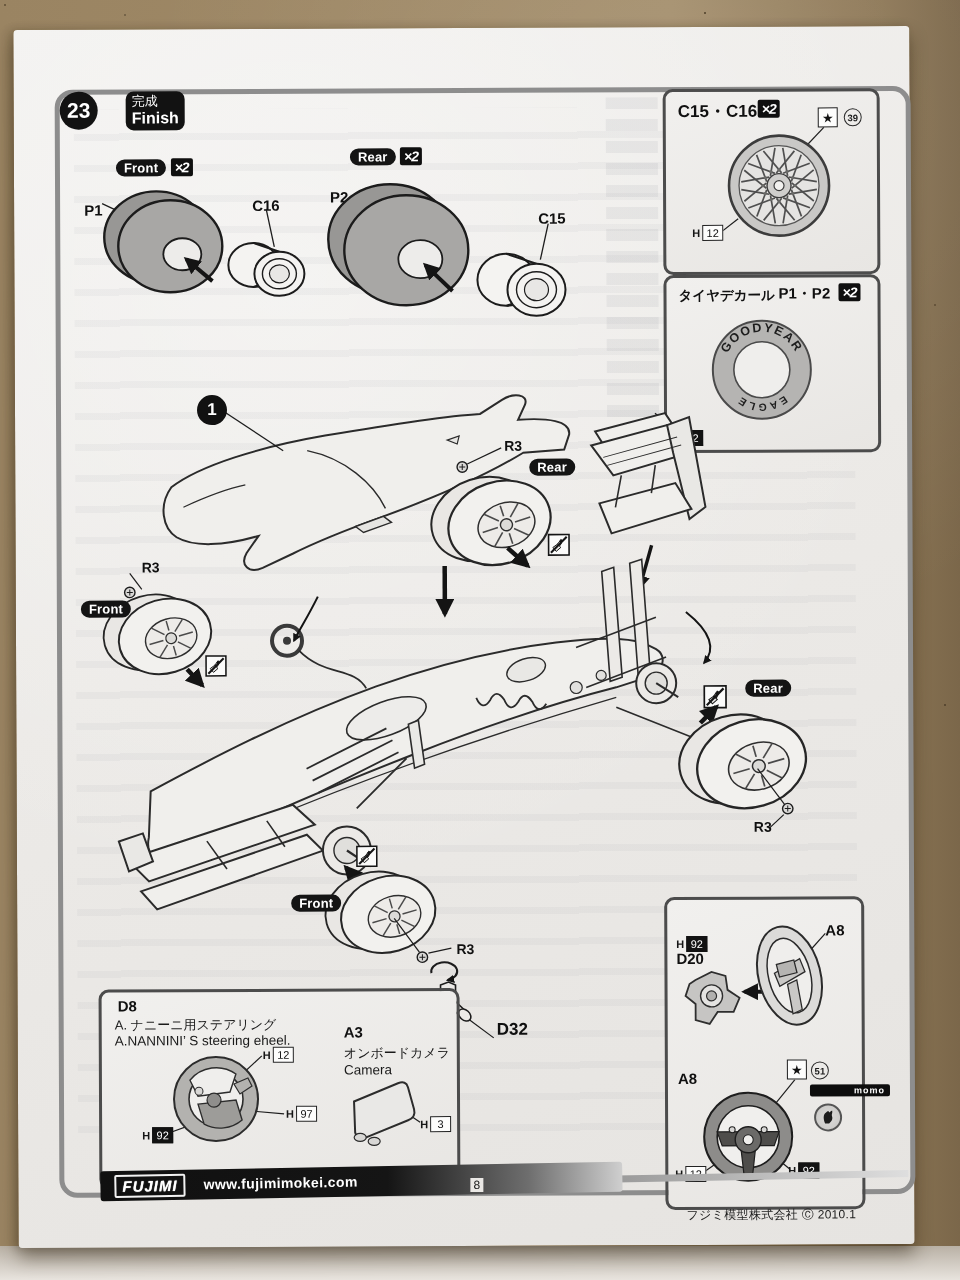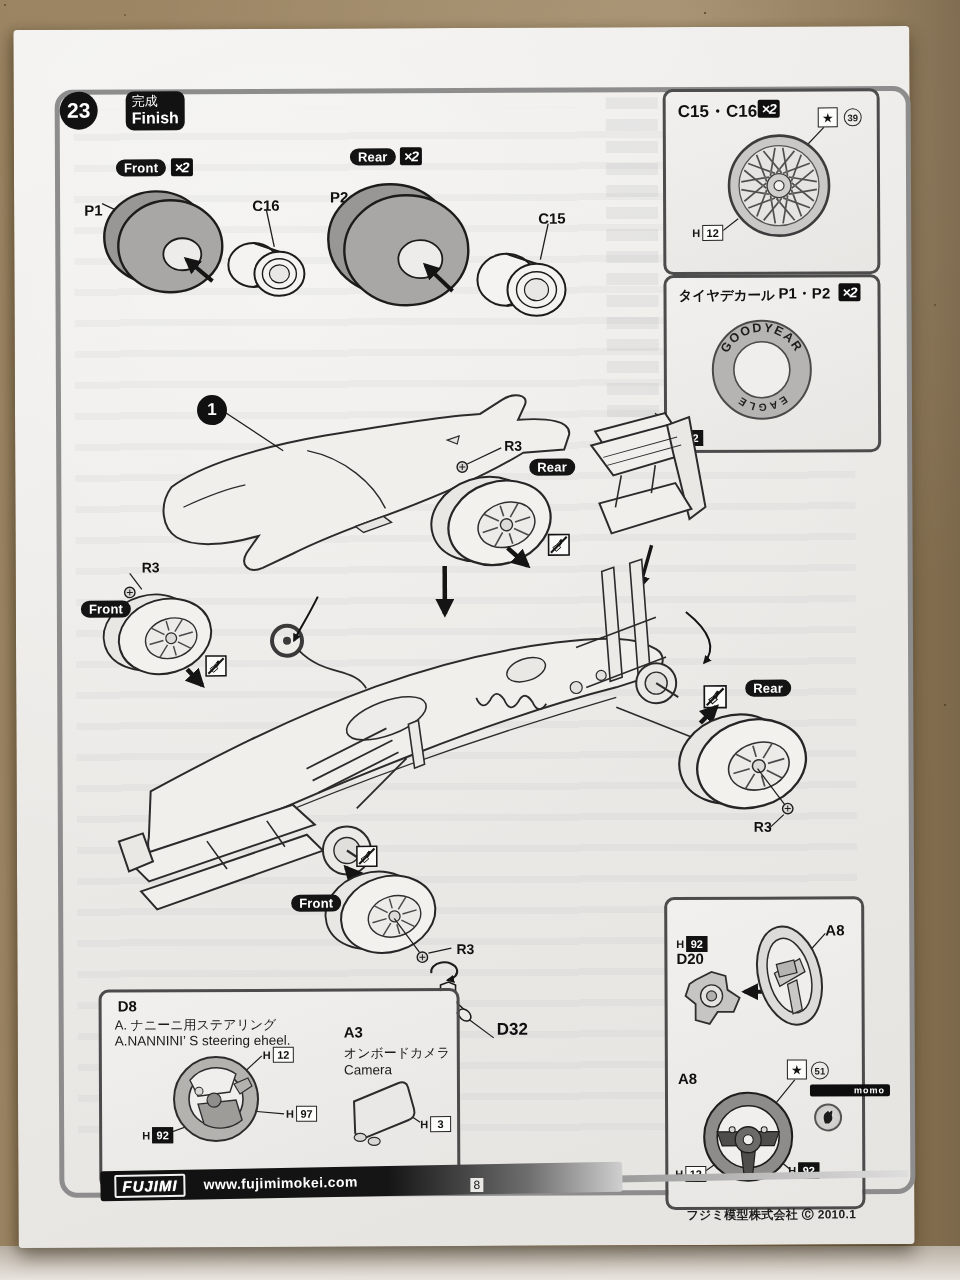--- a/index.html
+++ b/index.html
@@ -38,41 +38,41 @@
   .stepbadge .jp{font-size:13px;display:block;}
   .stepbadge .en{font-size:16px;font-weight:bold;display:block;}
   .pill{background:#141414;color:#fff;font-weight:bold;font-size:13px;border-radius:10px;
     padding:1px 8px;display:inline-block;letter-spacing:.2px;}
   .x2{background:#0f0f0f;color:#fff;font-weight:900;font-style:italic;font-size:14px;
     padding:1px 4px;display:inline-block;border-radius:2px;letter-spacing:-1px;}
   .plabel{font-weight:bold;font-size:15px;color:#101010;}
   .biglabel{font-weight:bold;font-size:17px;color:#101010;}
   .chip{font-size:11px;font-weight:bold;color:#161616;display:inline-flex;align-items:center;gap:2px;}
   .bx{display:inline-block;border:1.5px solid #222;background:#fdfdfc;color:#111;
-    min-width:15px;text-align:center;font-size:11px;font-weight:bold;padding:0 2px;line-height:14px;}
+    min-width:15px;text-align:center;font-size:11px;font-weight:normal;padding:0 2px;line-height:14px;}
   .bx.dark{background:#121212;color:#fff;border-color:#121212;}
   .cbox{position:absolute;border:3px solid #4c4c4c;border-radius:10px;
     background:linear-gradient(160deg,#f1f0ee,#e8e6e3);}
   .starbox{display:inline-flex;align-items:center;justify-content:center;
     border:1.8px solid #1c1c1c;background:#fdfdfc;width:18px;height:18px;font-size:13px;color:#111;}
   .circn{display:inline-flex;align-items:center;justify-content:center;border:1.4px solid #2a2a2a;
     border-radius:50%;width:16px;height:16px;font-size:9.5px;font-weight:bold;color:#1a1a1a;background:transparent;}
   .onecirc{width:30px;height:30px;border-radius:50%;background:#111;color:#fff;font-weight:bold;
     font-size:17px;display:flex;align-items:center;justify-content:center;}
   #fujibar{position:absolute;left:82px;top:1138px;width:522px;height:30px;border-radius:3px;
     background:linear-gradient(90deg,#101010 0%,#151515 55%,#6e6e6e 82%,#cfcfcf 100%);
     display:flex;align-items:center;transform:rotate(-0.8deg);}
   #fujitail{position:absolute;left:598px;top:1146px;width:292px;height:7px;
     background:linear-gradient(90deg,#9a9a9a,#dedede);transform:rotate(-0.8deg);}
   .fujilogo{border:2px solid #f2f2f2;border-radius:2px;color:#fff;font-weight:900;font-style:italic;
     font-size:15px;letter-spacing:1px;padding:1px 6px;margin-left:14px;
     text-shadow:0 0 1px #fff;}
   .fujiurl{color:#fff;font-weight:bold;font-size:14px;margin-left:18px;letter-spacing:.4px;}
   .pagenum{font-size:12px;color:#222;background:#eae8e5;padding:0 3px;}
-  .copyr{font-size:12px;color:#1d1d1d;letter-spacing:.3px;font-weight:bold;}
+  .copyr{font-size:12px;color:#1d1d1d;letter-spacing:.3px;}
   .momo{background:#0d0d0d;color:#fff;font-weight:bold;font-size:9px;letter-spacing:1px;
     padding:1px 5px;border-radius:2px;}
   .ferrari{width:24px;height:24px;border-radius:50%;border:2px solid #555;
     background:radial-gradient(circle,#dddcda 0%,#c6c5c3 100%);
     display:flex;align-items:center;justify-content:center;}
   svg{display:block;}
 </style>
 </head>
 <body>
 

